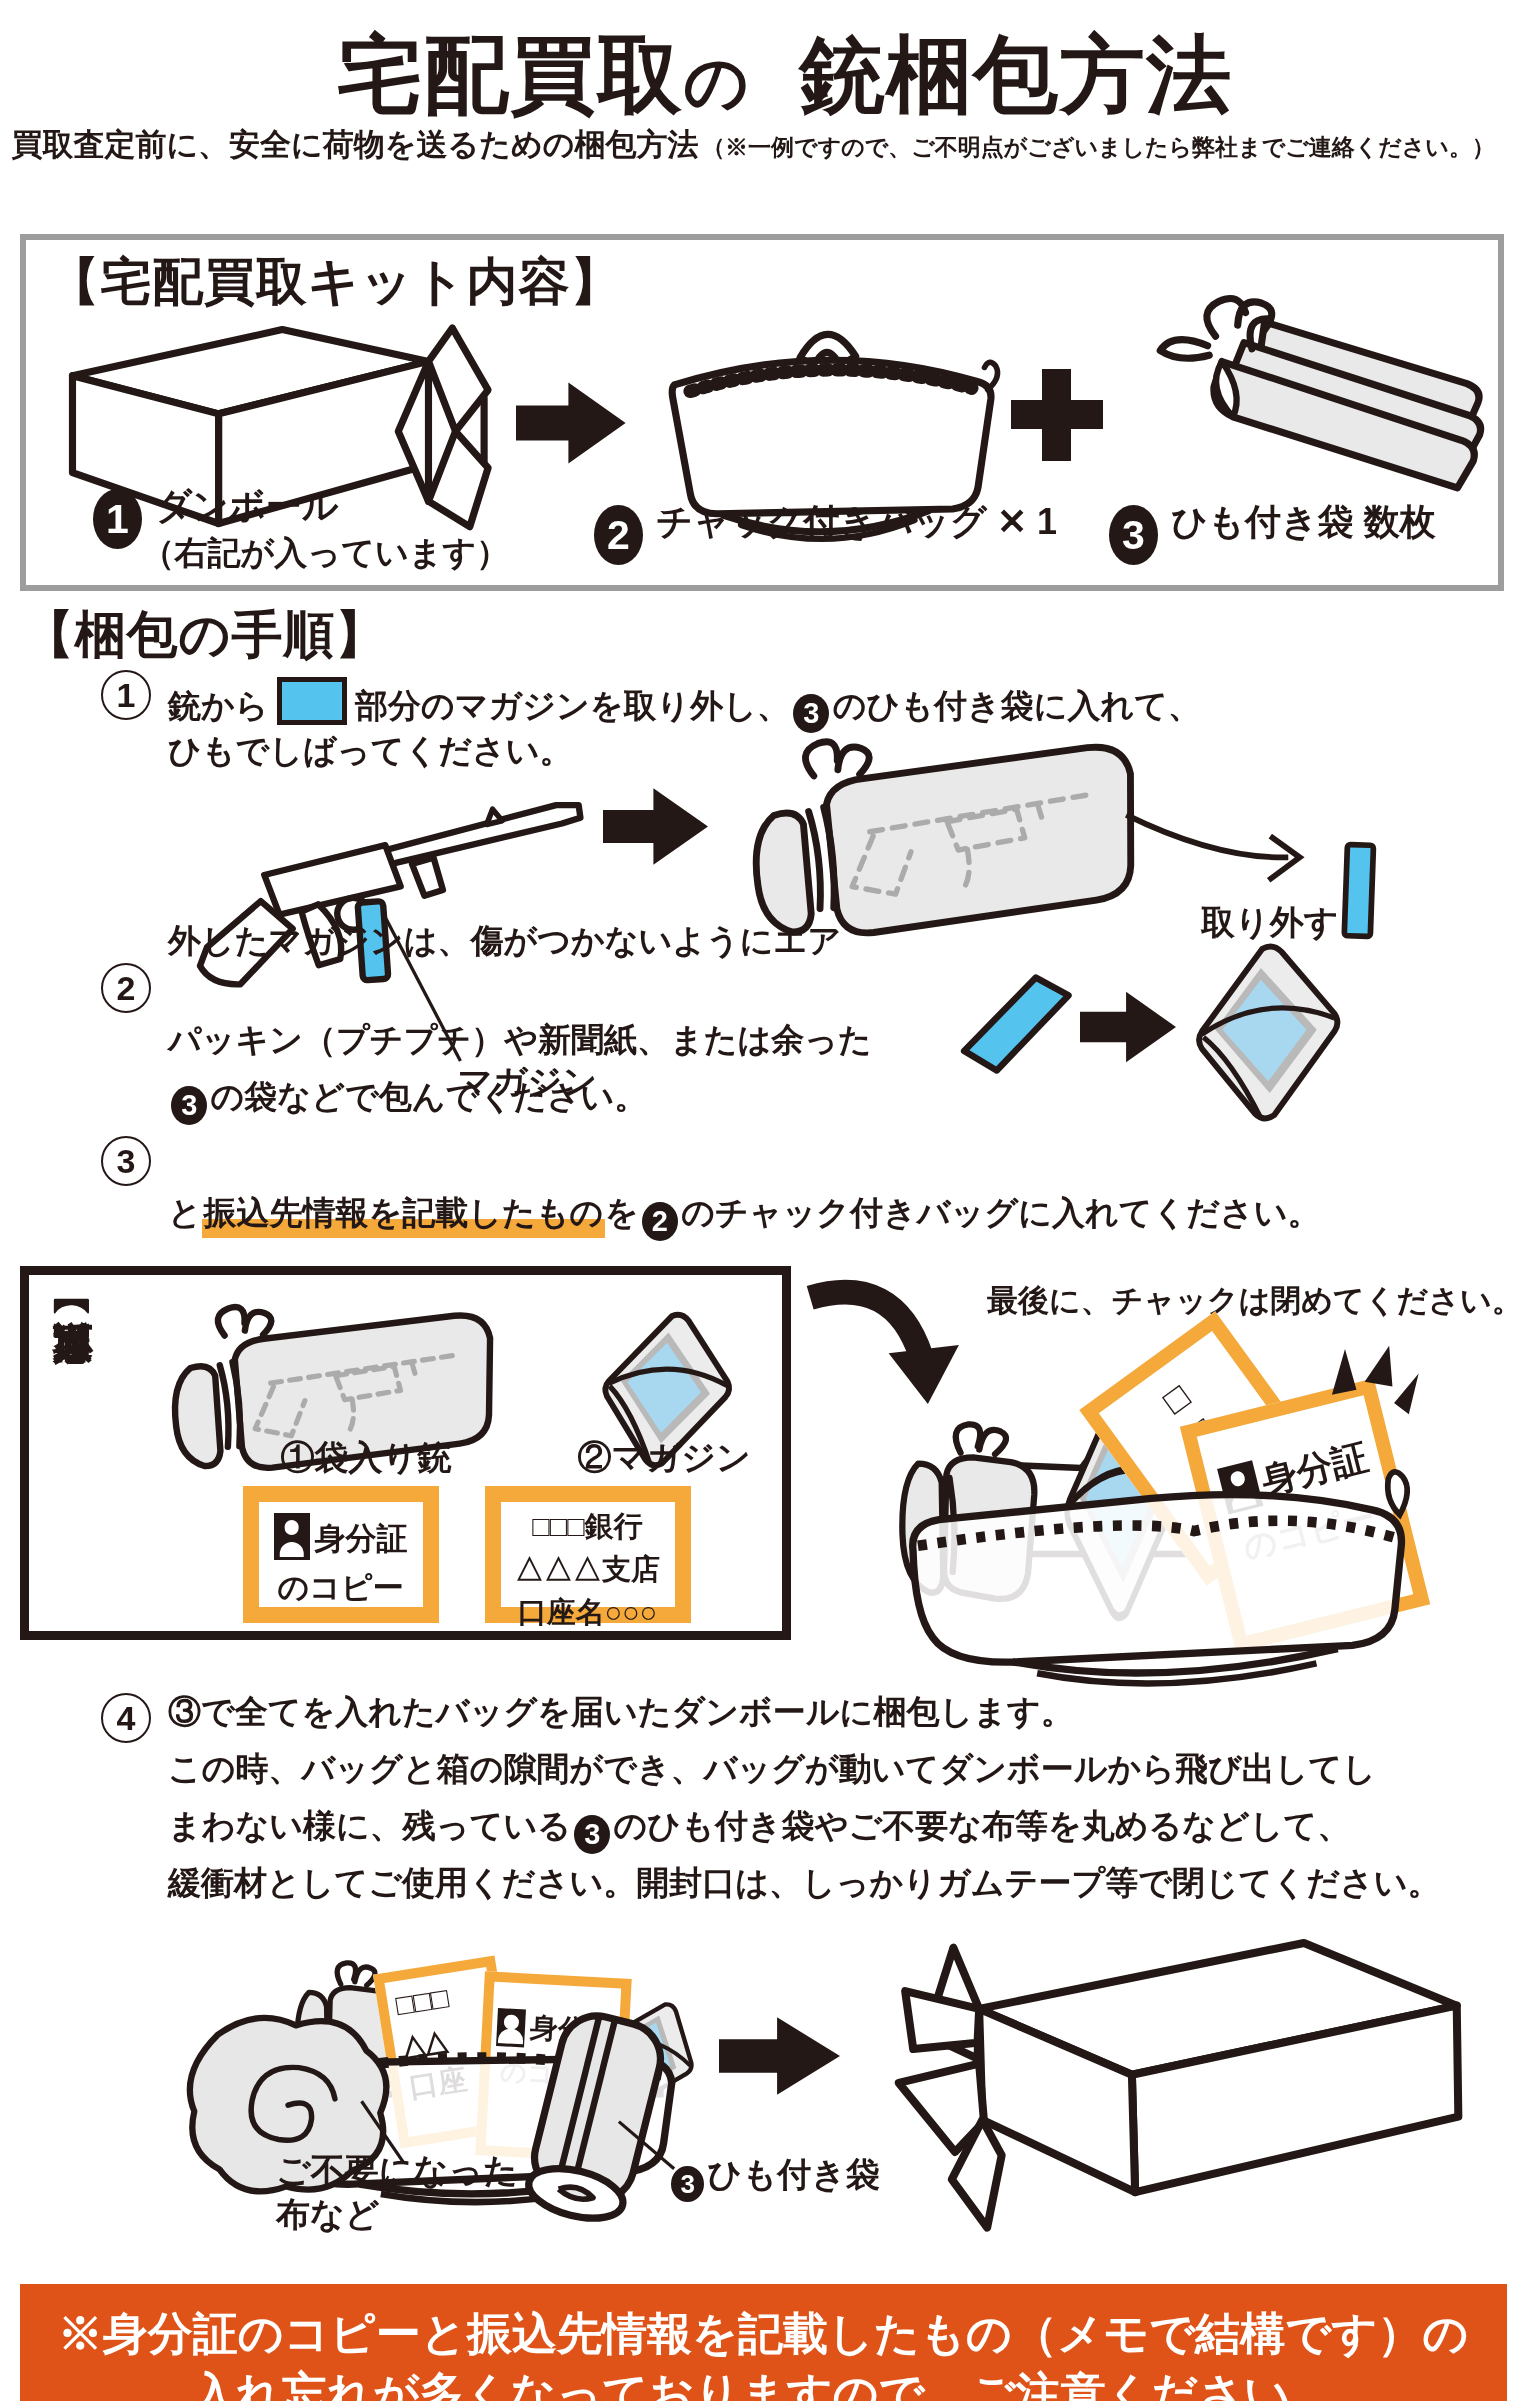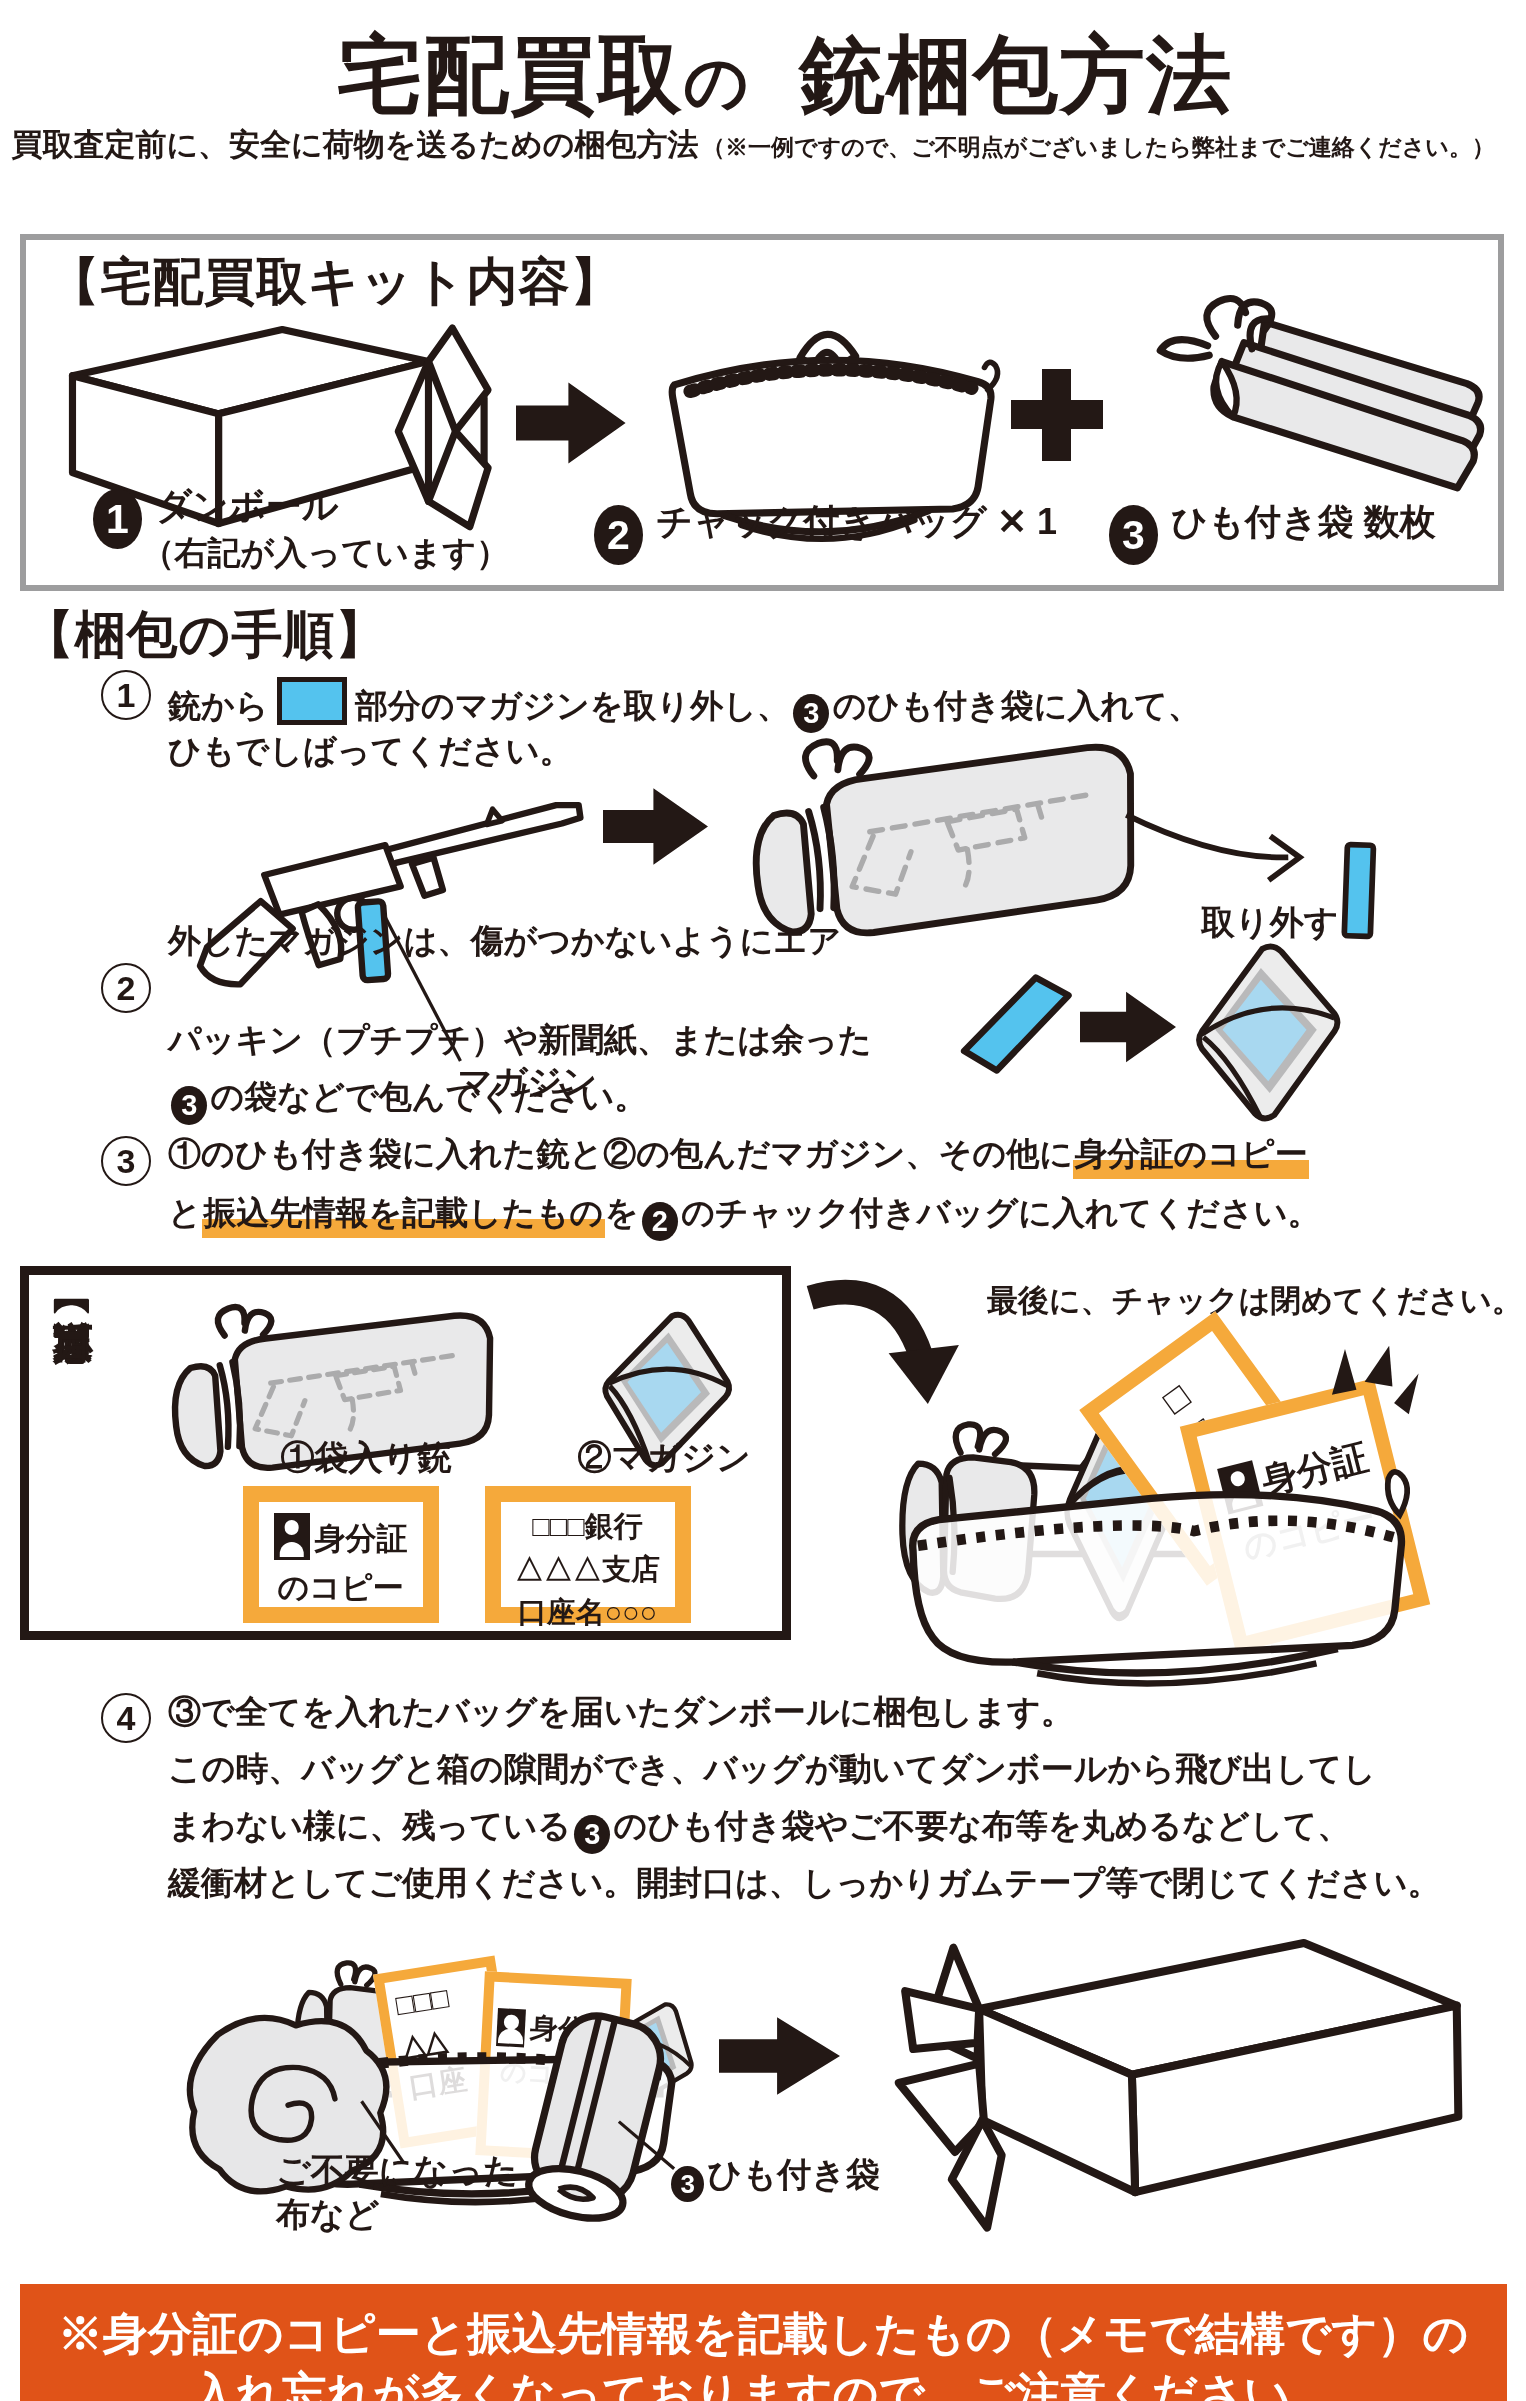--- a/index.html
+++ b/index.html
@@ -195,23 +195,20 @@
     <g stroke-linejoin="round">
       <path fill="#ECECEC" stroke="#231815" stroke-width="8" d="M98,12 Q112,4 124,16 L196,100 Q204,112 196,124 L114,238 Q100,248 88,236 L16,148 Q8,136 16,124 Z"></path>
       <path fill="#B9B9BA" d="M96,38 L172,122 L108,208 L34,122 Z"></path>
       <path fill="#A8D8F0" d="M96,54 L158,122 L106,192 L44,122 Z"></path>
       <path fill="none" stroke="#231815" stroke-width="7" d="M16,128 Q102,70 196,106"></path>
       <path fill="none" stroke="#231815" stroke-width="7" d="M96,242 Q56,162 18,132"></path>
     </g>
   </svg>
 
   <div class="stepnum" style="left:101px;top:1136px;">3</div>
-  <div class="step-line" style="left:168px;top:1137px;">
-    <span>①のひも付き袋に入れた銃と②の包んだマガジン、その他に</span><span class="hl">身分証のコピー</span>
-  </div>
   <div class="step-line" style="left:168px;top:1196px;">
     <span>と</span><span class="hl">振込先情報を記載したもの</span><span>を</span><span class="nb">2</span><span>のチャック付きバッグに入れてください。</span>
   </div>
 
   <section class="retbox">
     <div class="vhead">【返送必須項目】</div>
 
     <svg class="abs" style="left:98px;top:23px;" width="409" height="192" viewBox="0 0 560 300">
       <g transform="rotate(-3 280 150)" stroke-linejoin="round" stroke-linecap="round">
         <path fill="#E9E9EA" stroke="#231815" stroke-width="10" d="M62,98 Q30,122 35,188 Q38,238 76,252 Q98,254 102,230 L100,112 Q92,90 62,98 Z"></path>

